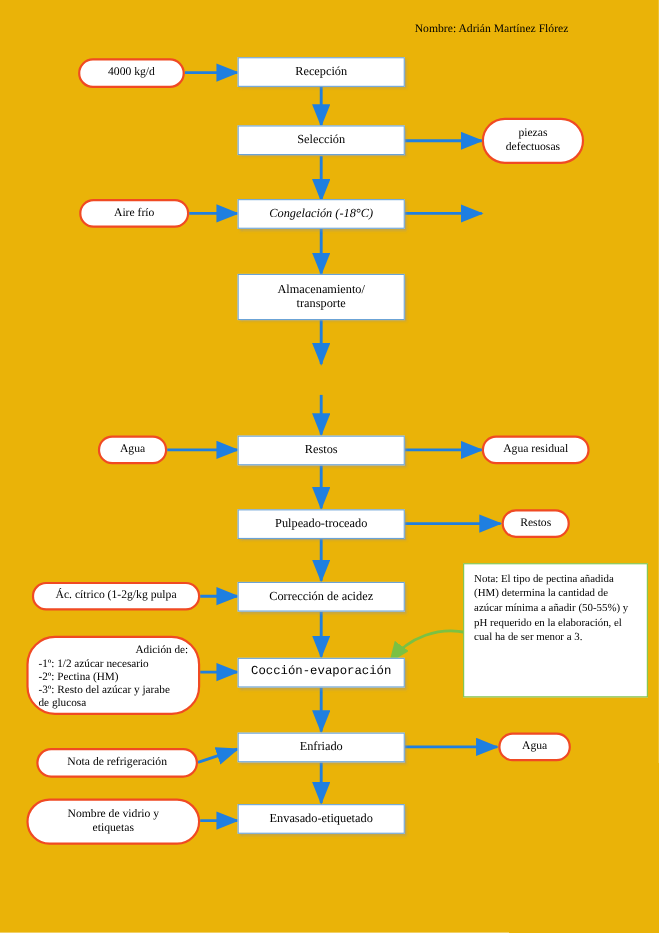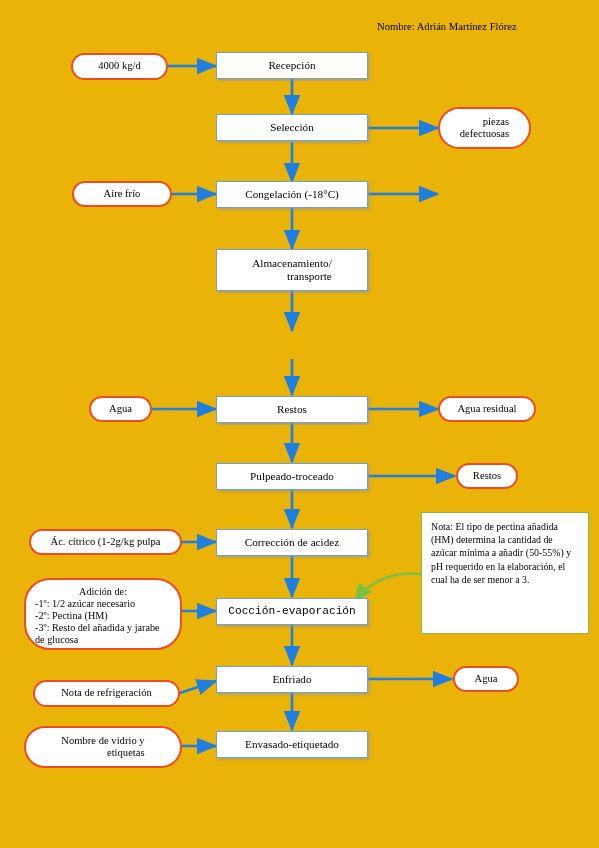--- a/index.html
+++ b/index.html
@@ -21,21 +21,21 @@
     top: 0;
     width: 599px;
     height: 848px;
   }
   .node {
     position: absolute;
     box-sizing: border-box;
     display: flex;
     align-items: center;
     justify-content: center;
-    text-align: right;
+    text-align: center;
     color: #000000;
     line-height: 1.18;
     z-index: 3;
   }
   
   .proc {
     background: #ffffff;
     border: 1.4px solid #6ba3d6;
     font-size: 11.2px;
     box-shadow: 2px 2px 2px rgba(150,150,150,0.55);
@@ -51,21 +51,21 @@
   .mat-box {
     background: #ffffff;
     border: 2px solid #f04a23;
     border-radius: 26px;
     font-size: 10.2px;
     display: block;
     padding: 6px 9px;
     text-align: left;
   }
   .mat-box .centered {
-    text-align: center;
+    text-align: right;
     display: block;
   }
   
   .note {
     background: #ffffff;
     border: 1.6px solid #7ac143;
     font-size: 9.9px;
     display: block;
     padding: 7px 8px 7px 9px;
     text-align: left;
@@ -129,21 +129,21 @@
   <div class="page-header" style="left:377px; top:21px;">Nombre: Adrián Martínez Flórez</div>
 
   <div class="node proc" style="left:216px; top:52px; width:152px; height:27px;">
     <span>Recepción</span>
   </div>
 
   <div class="node proc" style="left:216px; top:114px; width:152px; height:27px;">
     <span>Selección</span>
   </div>
 
-  <div class="node proc" style="left:216px; top:181px; width:152px; height:27px;">
+  <div class="node proc" style="left:216px; top:181px; width:152px; height:27px;font-style:italic;">
     <span>Congelación (-18°C)</span>
   </div>
 
   <div class="node proc" style="left:216px; top:249px; width:152px; height:42px;">
     <span>
       <span class="ml">Almacenamiento/</span>
       <span class="ml">transporte</span>
     </span>
   </div>
 
@@ -189,21 +189,21 @@
   </div>
 
   <div class="node mat" style="left:33px; top:680px; width:147px; height:27px;">
     <span>Nota de refrigeración</span>
   </div>
 
   <div class="node mat-box" style="left:24px; top:578px; width:158px; height:72px;">
     <span class="centered">Adición de:</span>
     <span class="ml">-1º: 1/2 azúcar necesario</span>
     <span class="ml">-2º: Pectina (HM)</span>
-    <span class="ml">-3º: Resto del añadida y jarabe</span>
+    <span class="ml">-3º: Resto del azúcar y jarabe</span>
     <span class="ml">de glucosa</span>
   </div>
 
   <div class="node mat" style="left:24px; top:726px; width:158px; height:42px;">
     <span>
       <span class="ml">Nombre de vidrio y</span>
       <span class="ml">etiquetas</span>
     </span>
   </div>
 

